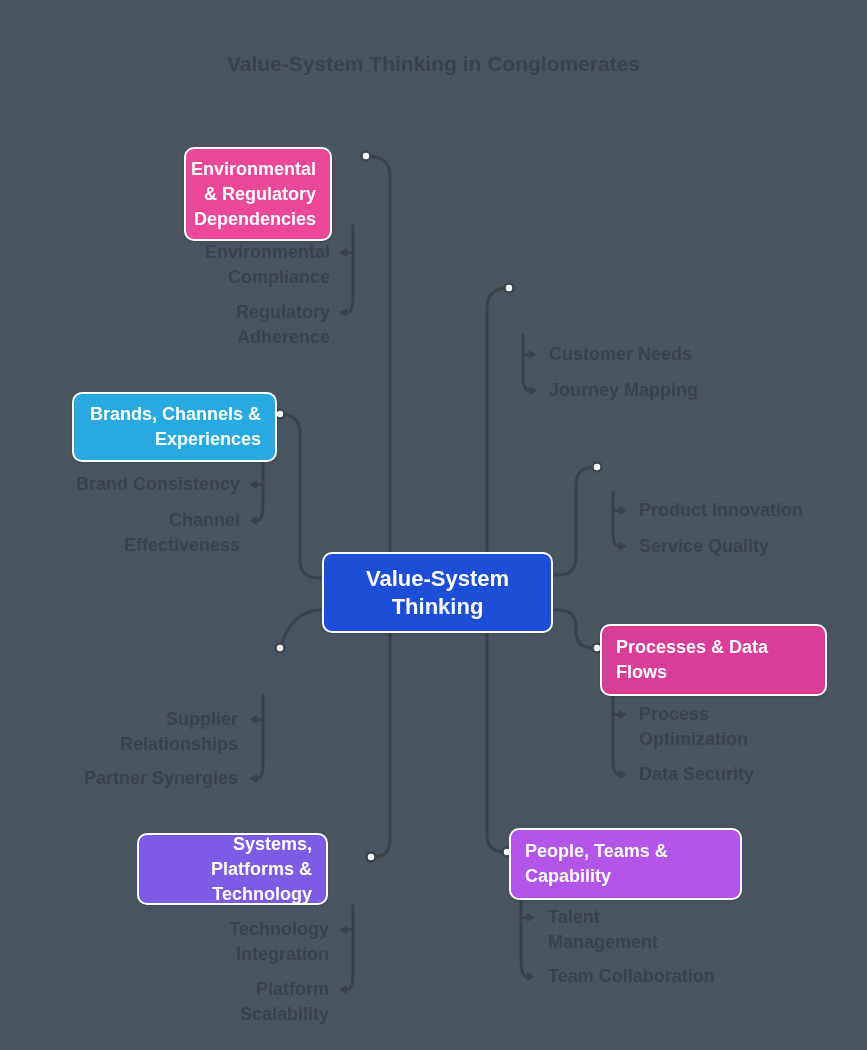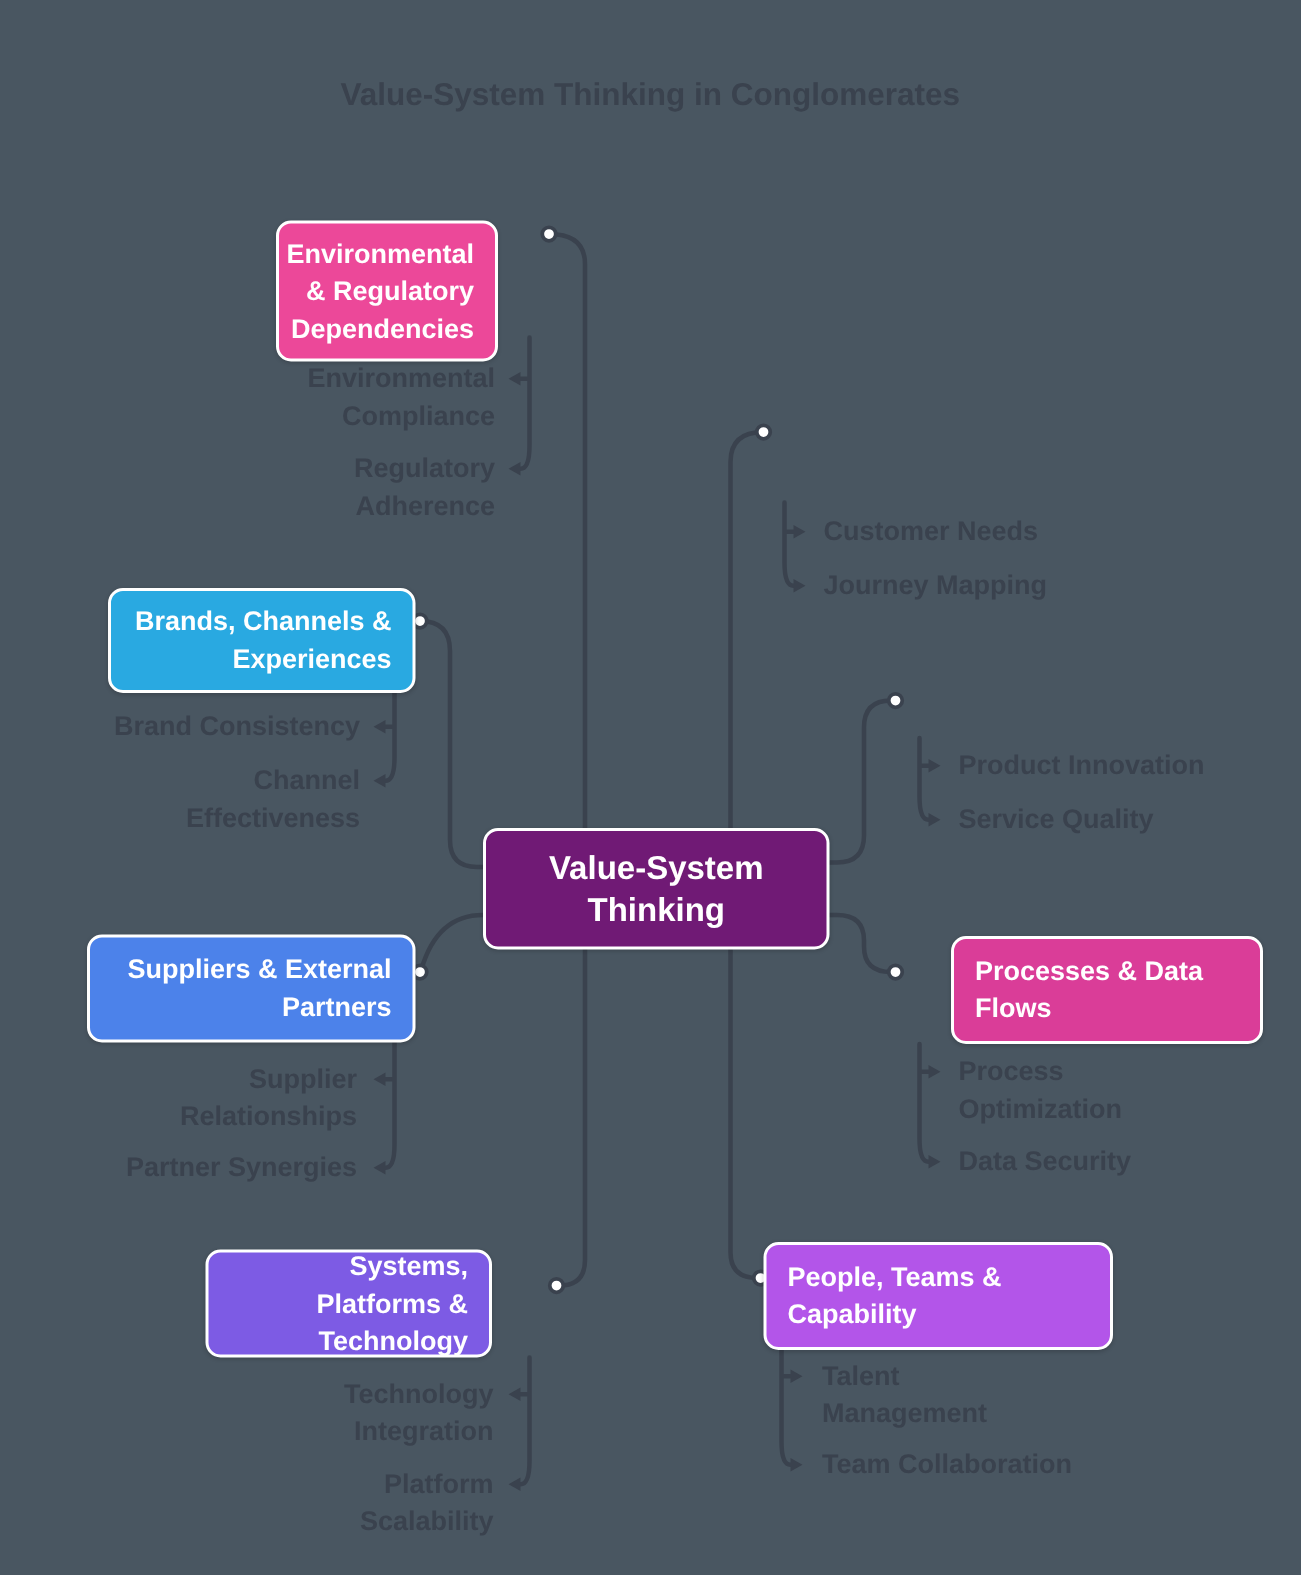--- a/index.html
+++ b/index.html
@@ -99,28 +99,27 @@
       <circle cx="371" cy="857" r="4.5"></circle>
       <circle cx="509" cy="288" r="4.5"></circle>
       <circle cx="597" cy="467" r="4.5"></circle>
       <circle cx="597" cy="648" r="4.5"></circle>
       <circle cx="507" cy="852" r="4.5"></circle>
     </g>
   </svg>
 
   <h1 class="title">Value-System Thinking in Conglomerates</h1>
 
-  <div class="node center-node" style="left: 322px; top: 552px; width: 231px; height: 81px; background-color: #701a75;">Value-System Thinking</div>
+  <div class="node center-node" style="left: 322px; top: 552px; width: 231px; height: 81px; background-color: #1d4ed8;">Value-System Thinking</div>
 
   <div class="node left-side" style="left: 184px; top: 131px; width: 148px; height: 94px; background-color: #ec4899; margin-top: 16px;">Environmental &amp; Regulatory Dependencies</div>
   <div class="node left-side" style="left: 72px; top: 392px; width: 205px; height: 70px; background-color: rgb(41, 169, 225);">Brands, Channels &amp; Experiences</div>
-  <div class="node left-side" style="left: 58px; top: 623px; width: 219px; height: 72px; background-color: rgb(76, 130, 234);">Suppliers &amp; External Partners</div>
   <div class="node left-side" style="left: 137px; top: 833px; width: 191px; height: 72px; background-color: rgb(125, 91, 228);">Systems, Platforms &amp; Technology</div>
 
-  <div class="node right-side" style="left: 600px; top: 624px; width: 208px; height: 72px; background-color: rgb(218, 61, 152); margin-left: 34px;">Processes &amp; Data Flows</div>
+  <div class="node right-side" style="left: 600px; top: 624px; width: 227px; height: 72px; background-color: rgb(218, 61, 152);">Processes &amp; Data Flows</div>
   <div class="node right-side" style="left: 509px; top: 828px; width: 233px; height: 72px; background-color: rgb(179, 85, 233);">People, Teams &amp; Capability</div>
 
   <div class="child left-side" style="right:537px;top:240px;width:130px;">Environmental Compliance</div>
   <div class="child left-side" style="right:537px;top:300px;width:130px;">Regulatory Adherence</div>
   <div class="child left-side" style="right:627px;top:472px;width:175px;">Brand Consistency</div>
   <div class="child left-side" style="right:627px;top:508px;width:130px;">Channel Effectiveness</div>
   <div class="child left-side" style="right:629px;top:707px;width:130px;">Supplier Relationships</div>
   <div class="child left-side" style="right:629px;top:766px;width:175px;">Partner Synergies</div>
   <div class="child left-side" style="right:538px;top:917px;width:120px;">Technology Integration</div>
   <div class="child left-side" style="right:538px;top:977px;width:110px;">Platform Scalability</div>

